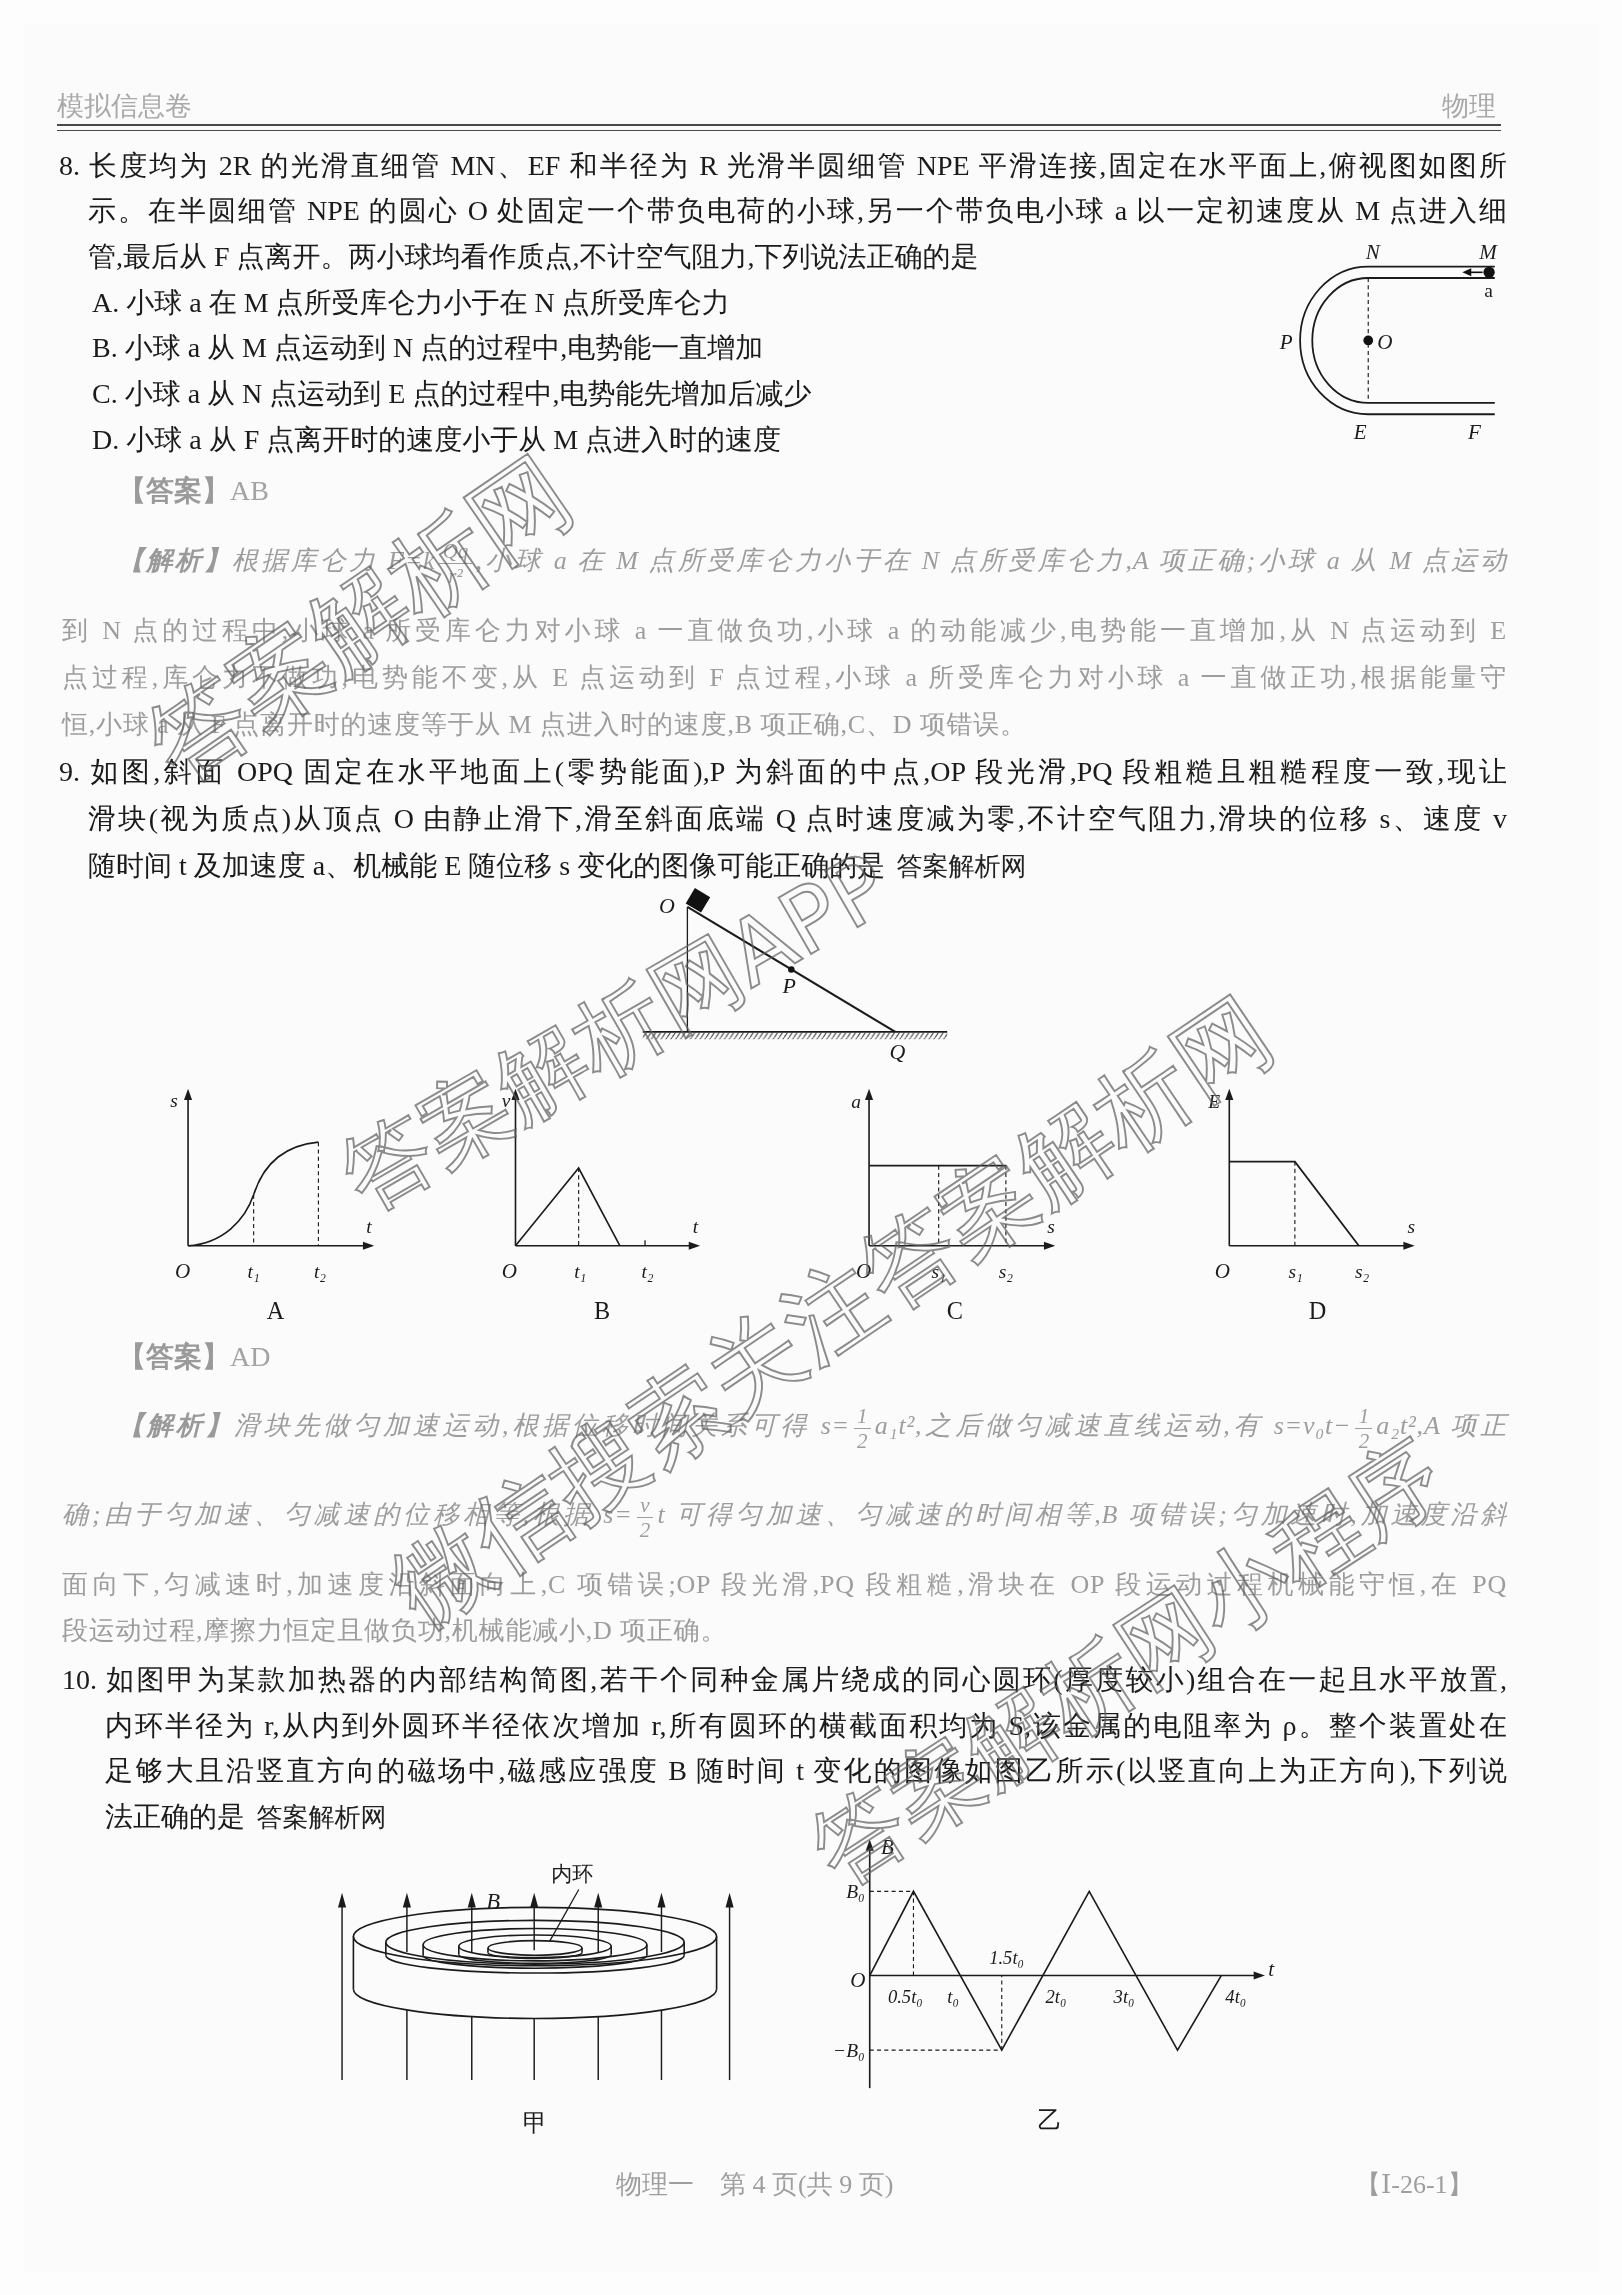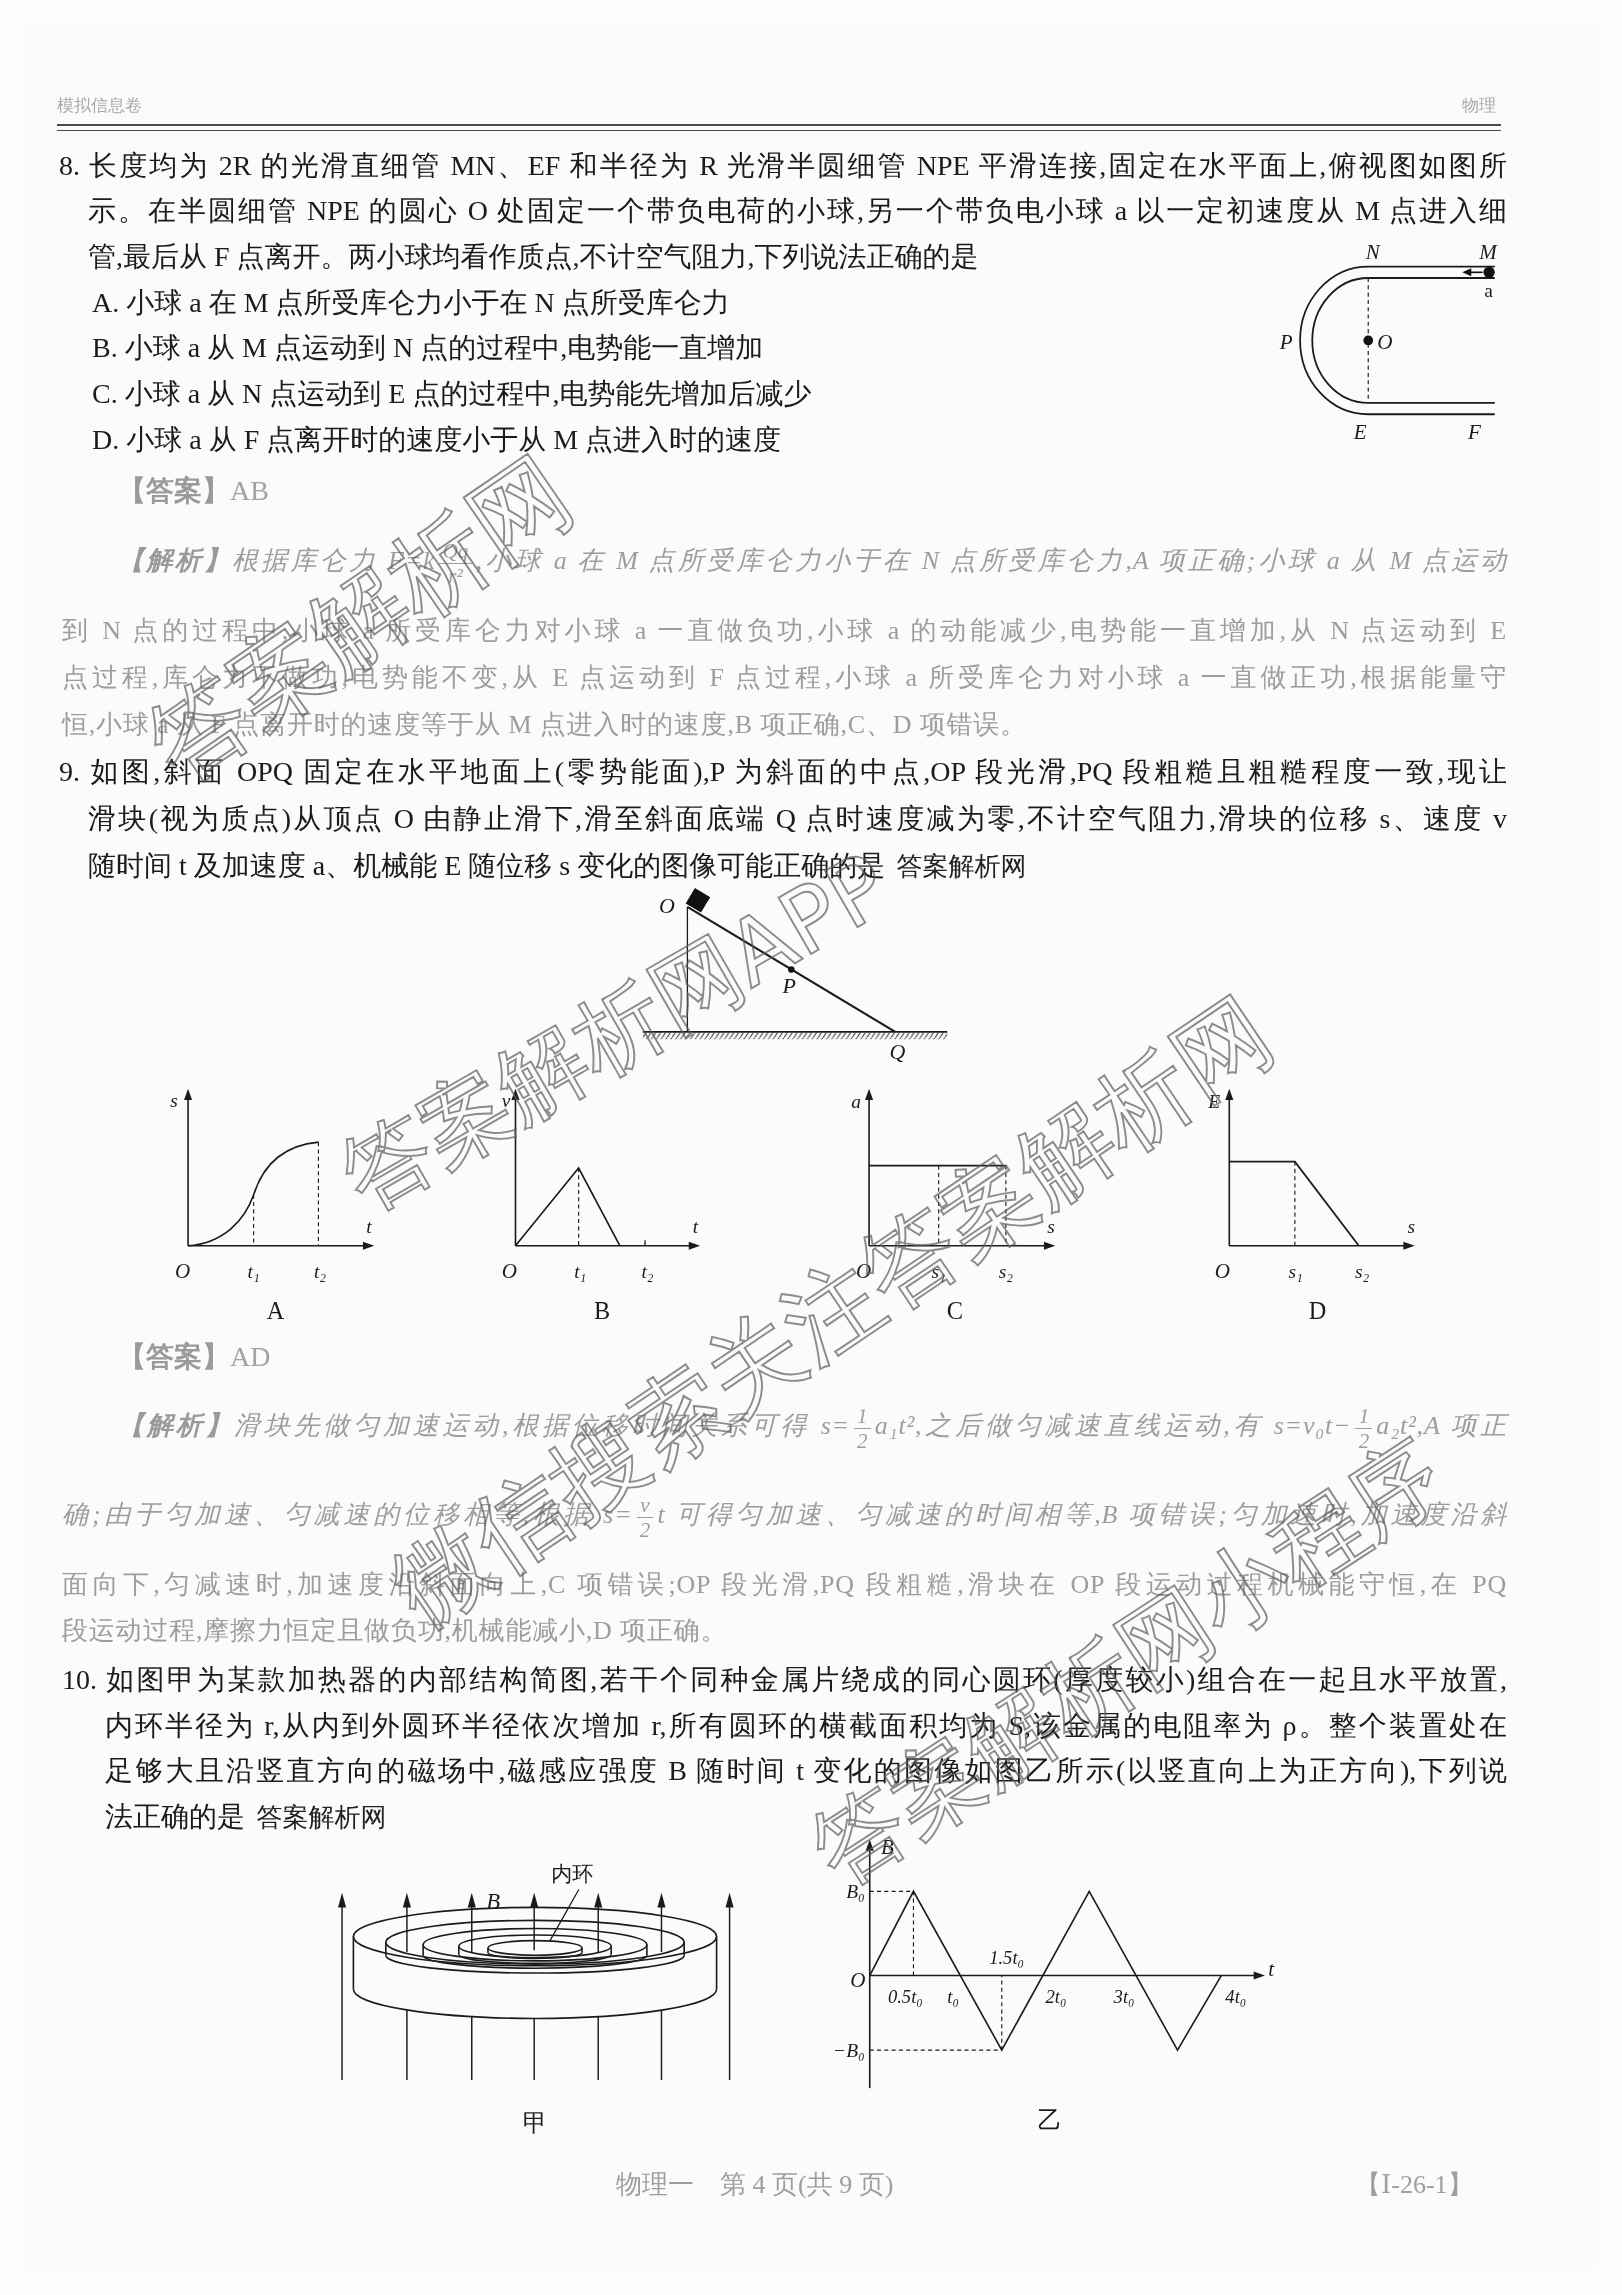--- a/index.html
+++ b/index.html
@@ -3,21 +3,21 @@
 <meta charset="utf-8">
 <style>
   html, body { margin:0; padding:0; background:#ffffff; }
   #page {
     position:relative; width:1622px; height:2295px; overflow:hidden;
     background:#fdfdfd;
     font-family:"Liberation Serif", "DejaVu Serif", serif;
     color:#1b1b1b;
   }
   #sheet { position:absolute; left:24px; top:24px; width:1574px; height:2247px; background:#fbfbfb; }
-  .hdr { position:absolute; top:88px; font-size:17px; line-height:36px; color:#a9a9a9; white-space:nowrap; }
+  .hdr { position:absolute; top:88px; font-size:27px; line-height:36px; color:#a9a9a9; white-space:nowrap; }
   .rule { position:absolute; left:57px; width:1444px; background:#4a4a4a; }
   .ln { position:absolute; white-space:nowrap; font-size:28px; height:45px; line-height:45px; }
   .just { text-align:justify; text-align-last:justify; }
   .ana { color:#9d9d9d; font-size:26px; letter-spacing:0.8px; }
   .fl { height:73px; line-height:73px;font-style:italic; }
   .tag { font-weight:bold; color:#9a9a9a; letter-spacing:0; }
   .ans { color:#a3a3a3; font-size:28px; }
   .frac { display:inline-flex; flex-direction:column; align-items:center; vertical-align:middle;
           font-size:21px; line-height:24px; margin:0 4px; text-align:right; letter-spacing:0; }
   .frac .num { border-bottom:1.2px solid currentColor; padding:0 3.2px; }

